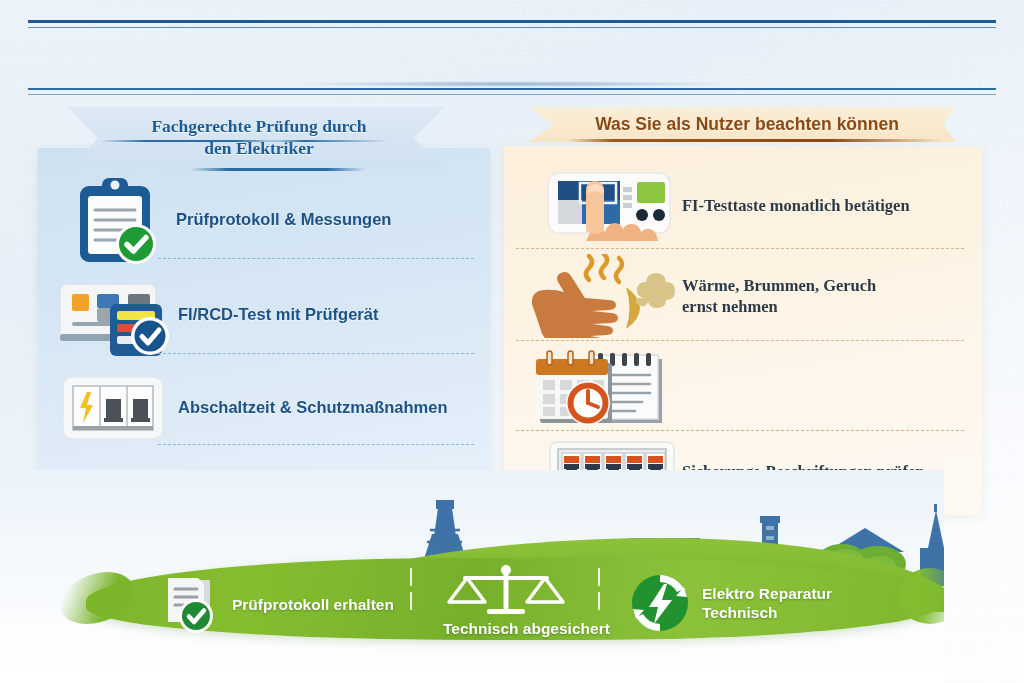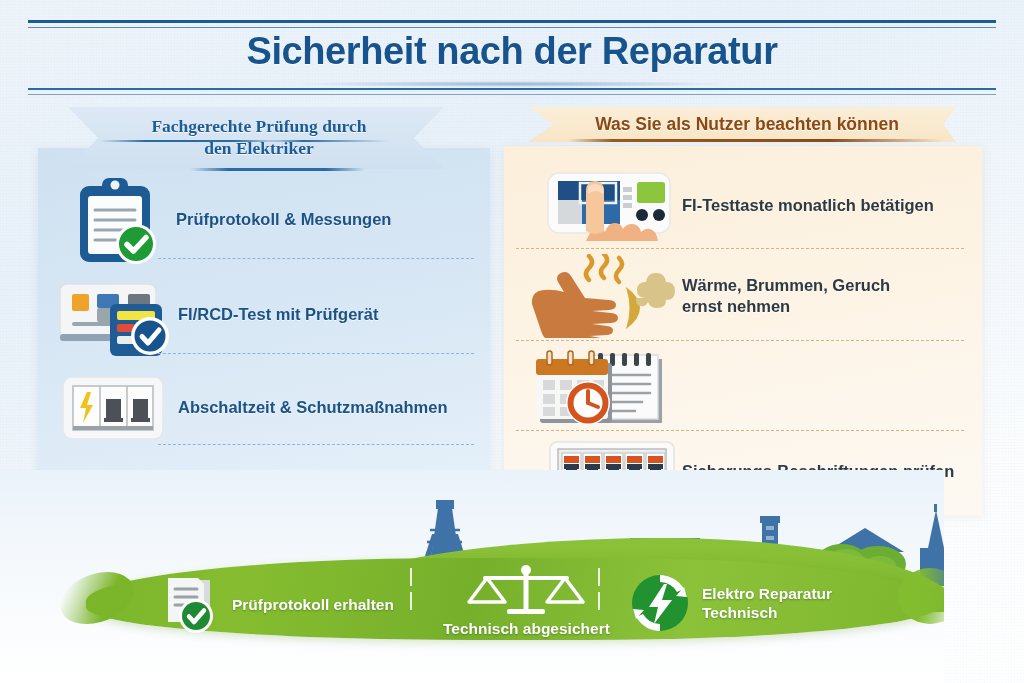--- a/index.html
+++ b/index.html
@@ -77,21 +77,21 @@
   .rib-ul-l3{position:absolute;left:190px;top:168px;width:175px;height:2.5px;background:linear-gradient(90deg,rgba(40,95,150,0),#2b6ba3 22%,#2b6ba3 78%,rgba(40,95,150,0));}
   .rib-ul-r{position:absolute;left:568px;top:139px;width:374px;height:2.5px;background:linear-gradient(90deg,rgba(150,85,20,0),#9a5a18 12%,#8a4a16 70%,rgba(150,85,20,0));}
   
   .row{position:absolute;display:flex;align-items:center;}
   .row .ico{position:relative;flex:0 0 auto;}
   .row .lbl{
     font-size:16.5px;font-weight:bold;line-height:1.3;
     text-shadow:0 1px 0 rgba(255,255,255,.6);
   }
   #panel-left .lbl{color:#1d5285;}
-  #panel-right .lbl{color:#2d3a44;}
+  #panel-right .lbl{color:#2d3a44;font-family:Liberation Serif, serif;}
   .dash{position:absolute;height:0;border-top:1.6px dashed;}
   #panel-left .dash{border-color:#8fb4d4;}
   #panel-right .dash{border-color:#d3b489;}
   
   #scene{position:absolute;left:0;top:470px;width:944px;height:213px;overflow:hidden;}
   #sky{position:absolute;inset:0;background:linear-gradient(180deg,#eaf2fa 0%,#f5f9fc 45%,#ffffff 100%);}
   #grass{
     position:absolute;left:86px;top:88px;width:856px;height:82px;
     background:linear-gradient(100deg,#7ab52a 0%,#86bd30 18%,#76b02b 45%,#8cc23a 70%,#7db62d 100%);
     border-radius:48% 42% 46% 50%/58% 62% 48% 44%;
@@ -121,21 +121,20 @@
 </style>
 </head>
 <body>
 
 <div id="stage">
 
   <div class="texture"></div>
 
   <div class="rule-top" style="top:20px"></div>
   <div class="rule-top2" style="top:27px"></div>
-  <div id="title">Sicherheit nach der Reparatur</div>
   <div class="title-shade"></div>
   <div class="rule-bot" style="top:88px"></div>
   <div class="rule-bot2" style="top:94px"></div>
 
   <div class="panel" id="panel-left">
 
     <div class="row" style="left:26px;top:24px;width:410px;height:96px;">
       <div class="ico" style="width:112px;height:96px;">
         <svg width="112" height="96" viewBox="0 0 112 96">
           <rect x="16" y="14" width="70" height="76" rx="9" fill="#1d5b94"></rect>
@@ -450,21 +449,21 @@
           <circle cx="38" cy="42" r="14" fill="#1f8a33"></circle>
           <path d="M31 42.5 L36 48 L46 36.5" stroke="#ffffff" stroke-width="4.5" fill="none" stroke-linecap="round" stroke-linejoin="round"></path>
         </svg>
       </div>
       <div class="foot-lbl" style="margin-left:8px;">Prüfprotokoll erhalten</div>
     </div>
 
     <div class="divider" style="left:410px;top:98px;height:18px;"></div>
     <div class="divider" style="left:410px;top:122px;height:18px;"></div>
 
-    <div class="foot-item" style="left:443px;top:94px;flex-direction:column;align-items:center;">
+    <div class="foot-item" style="left:443px;top:94px;flex-direction:column;align-items:flex-start;">
       <div style="width:126px;height:52px;">
         <svg width="126" height="52" viewBox="0 0 126 52">
           <circle cx="63" cy="6" r="5" fill="#ffffff"></circle>
           <rect x="60.5" y="9" width="5" height="38" fill="#ffffff"></rect>
           <rect x="20" y="12" width="86" height="4" rx="2" fill="#ffffff"></rect>
           <rect x="44" y="45" width="38" height="5" rx="2" fill="#ffffff"></rect>
           <path d="M6 38 L24 14 L42 38 Z" fill="none" stroke="#ffffff" stroke-width="3.5" stroke-linejoin="round"></path>
           <path d="M84 38 L102 14 L120 38 Z" fill="none" stroke="#ffffff" stroke-width="3.5" stroke-linejoin="round"></path>
         </svg>
       </div>

